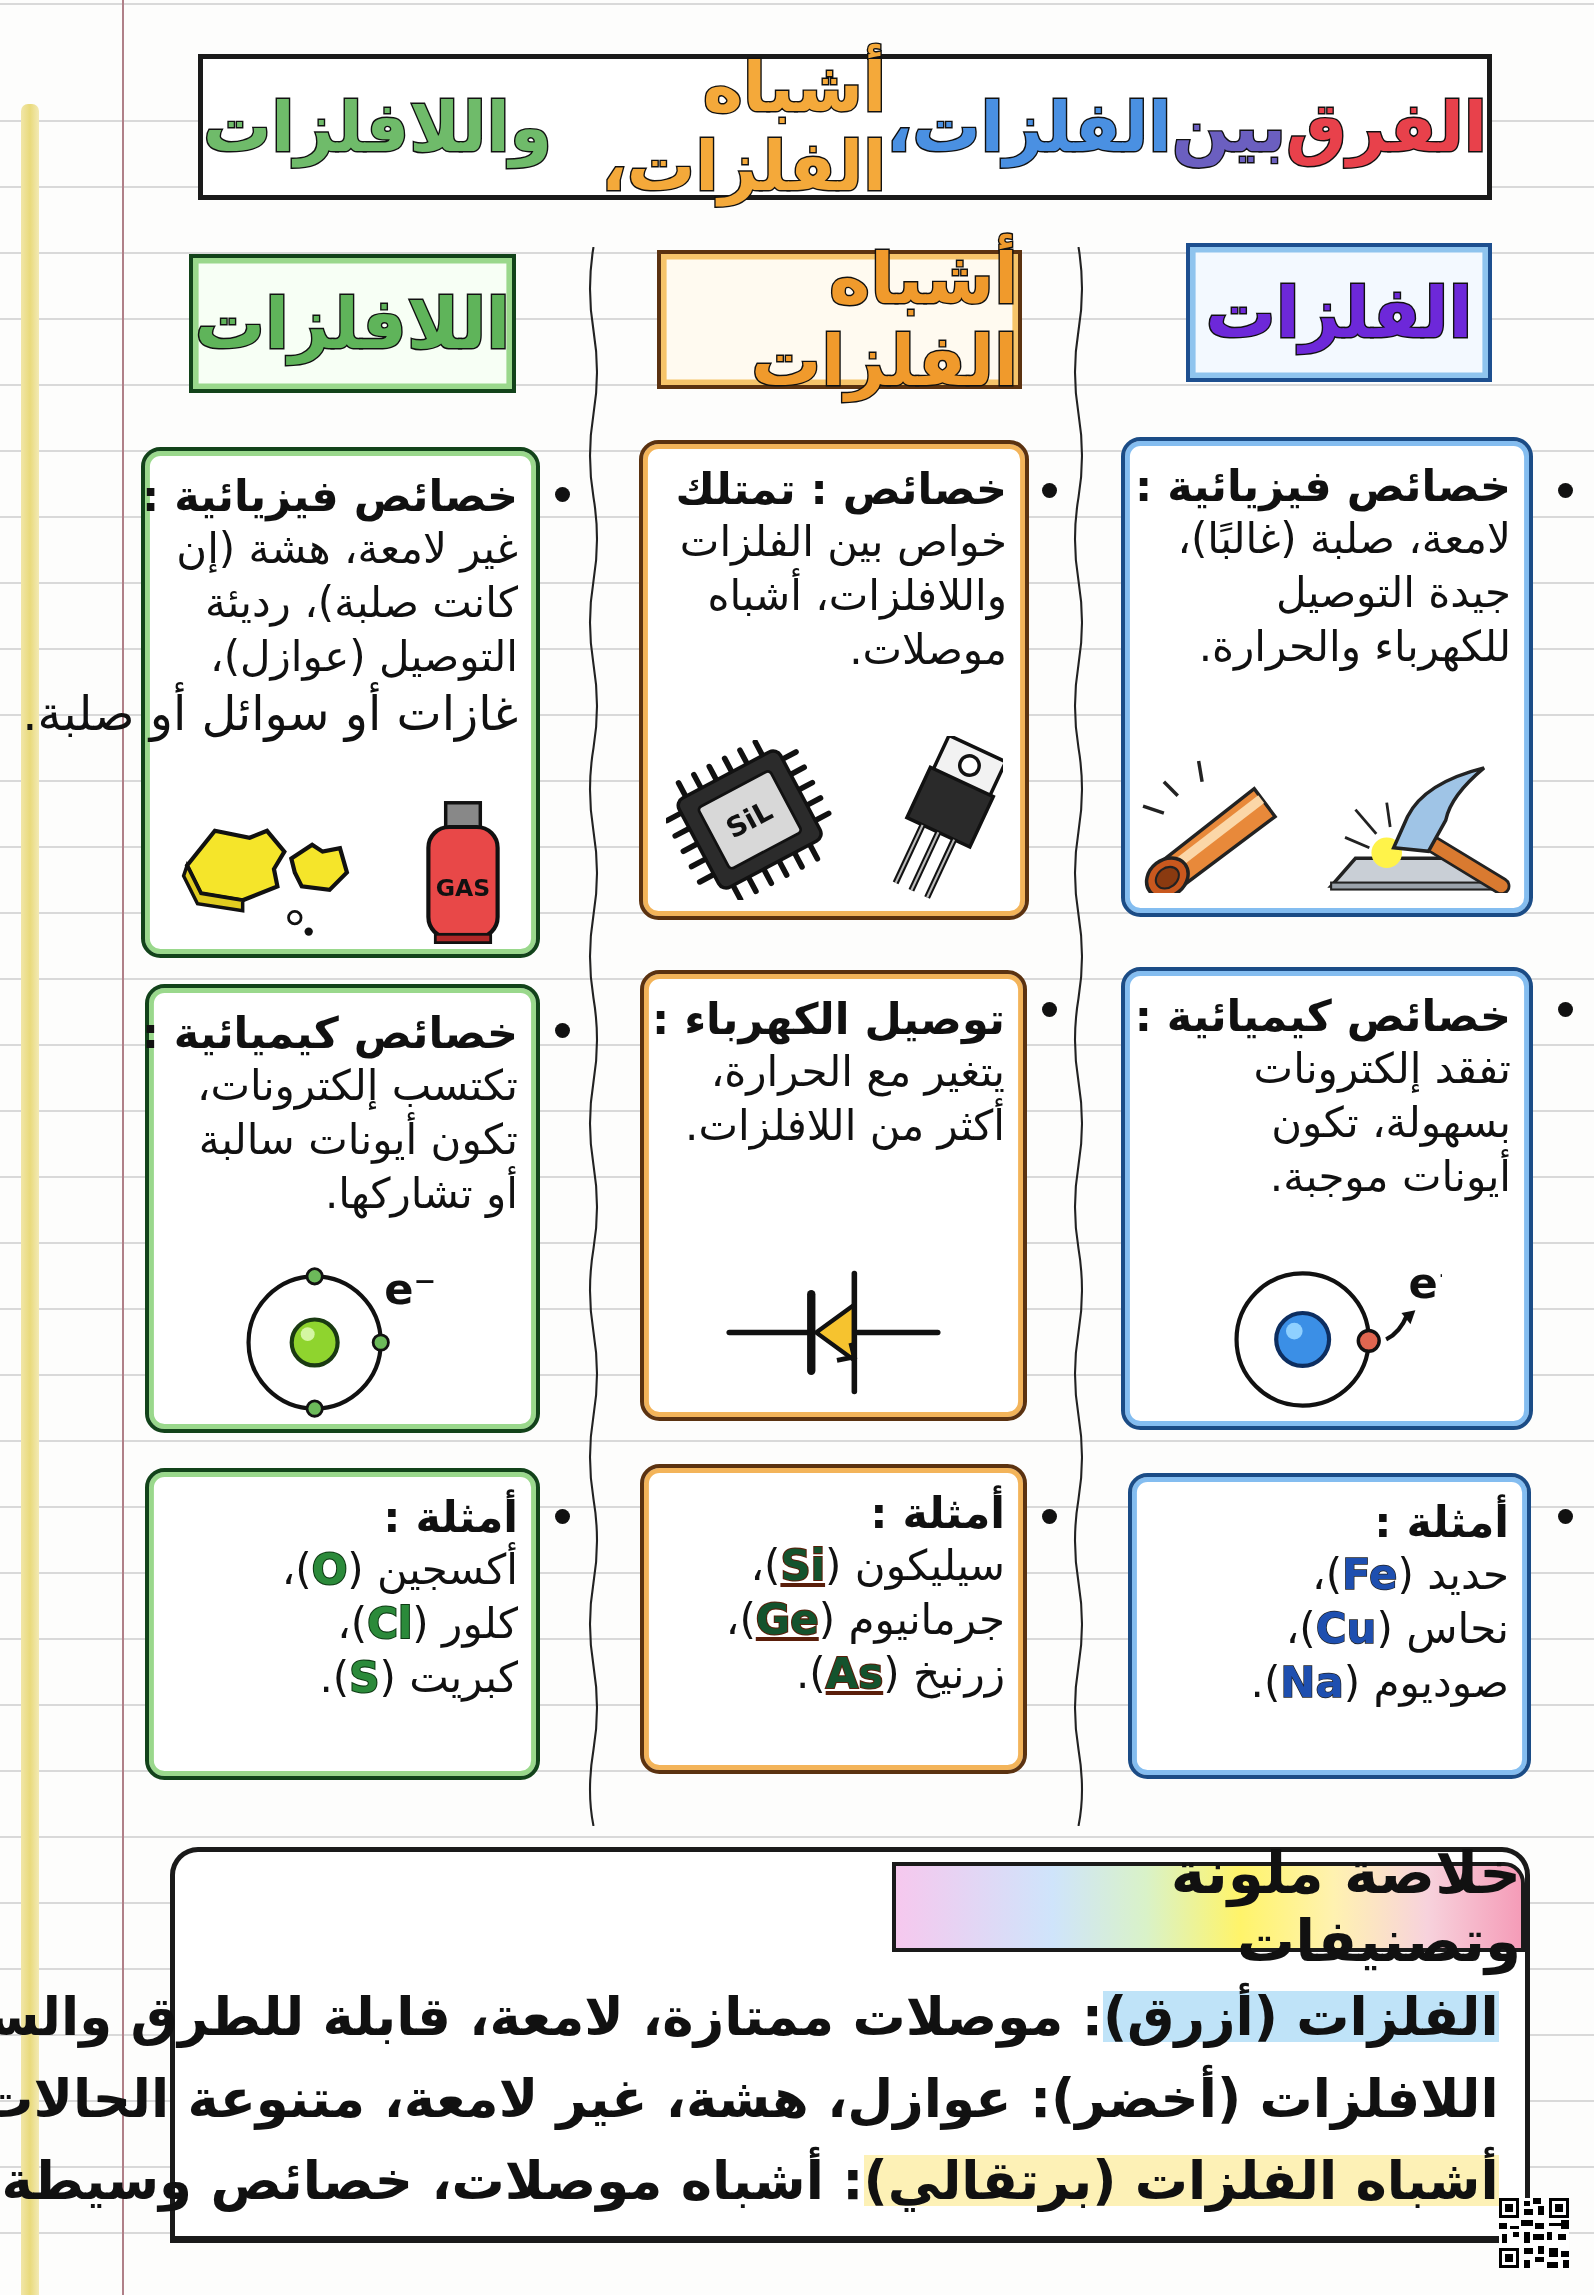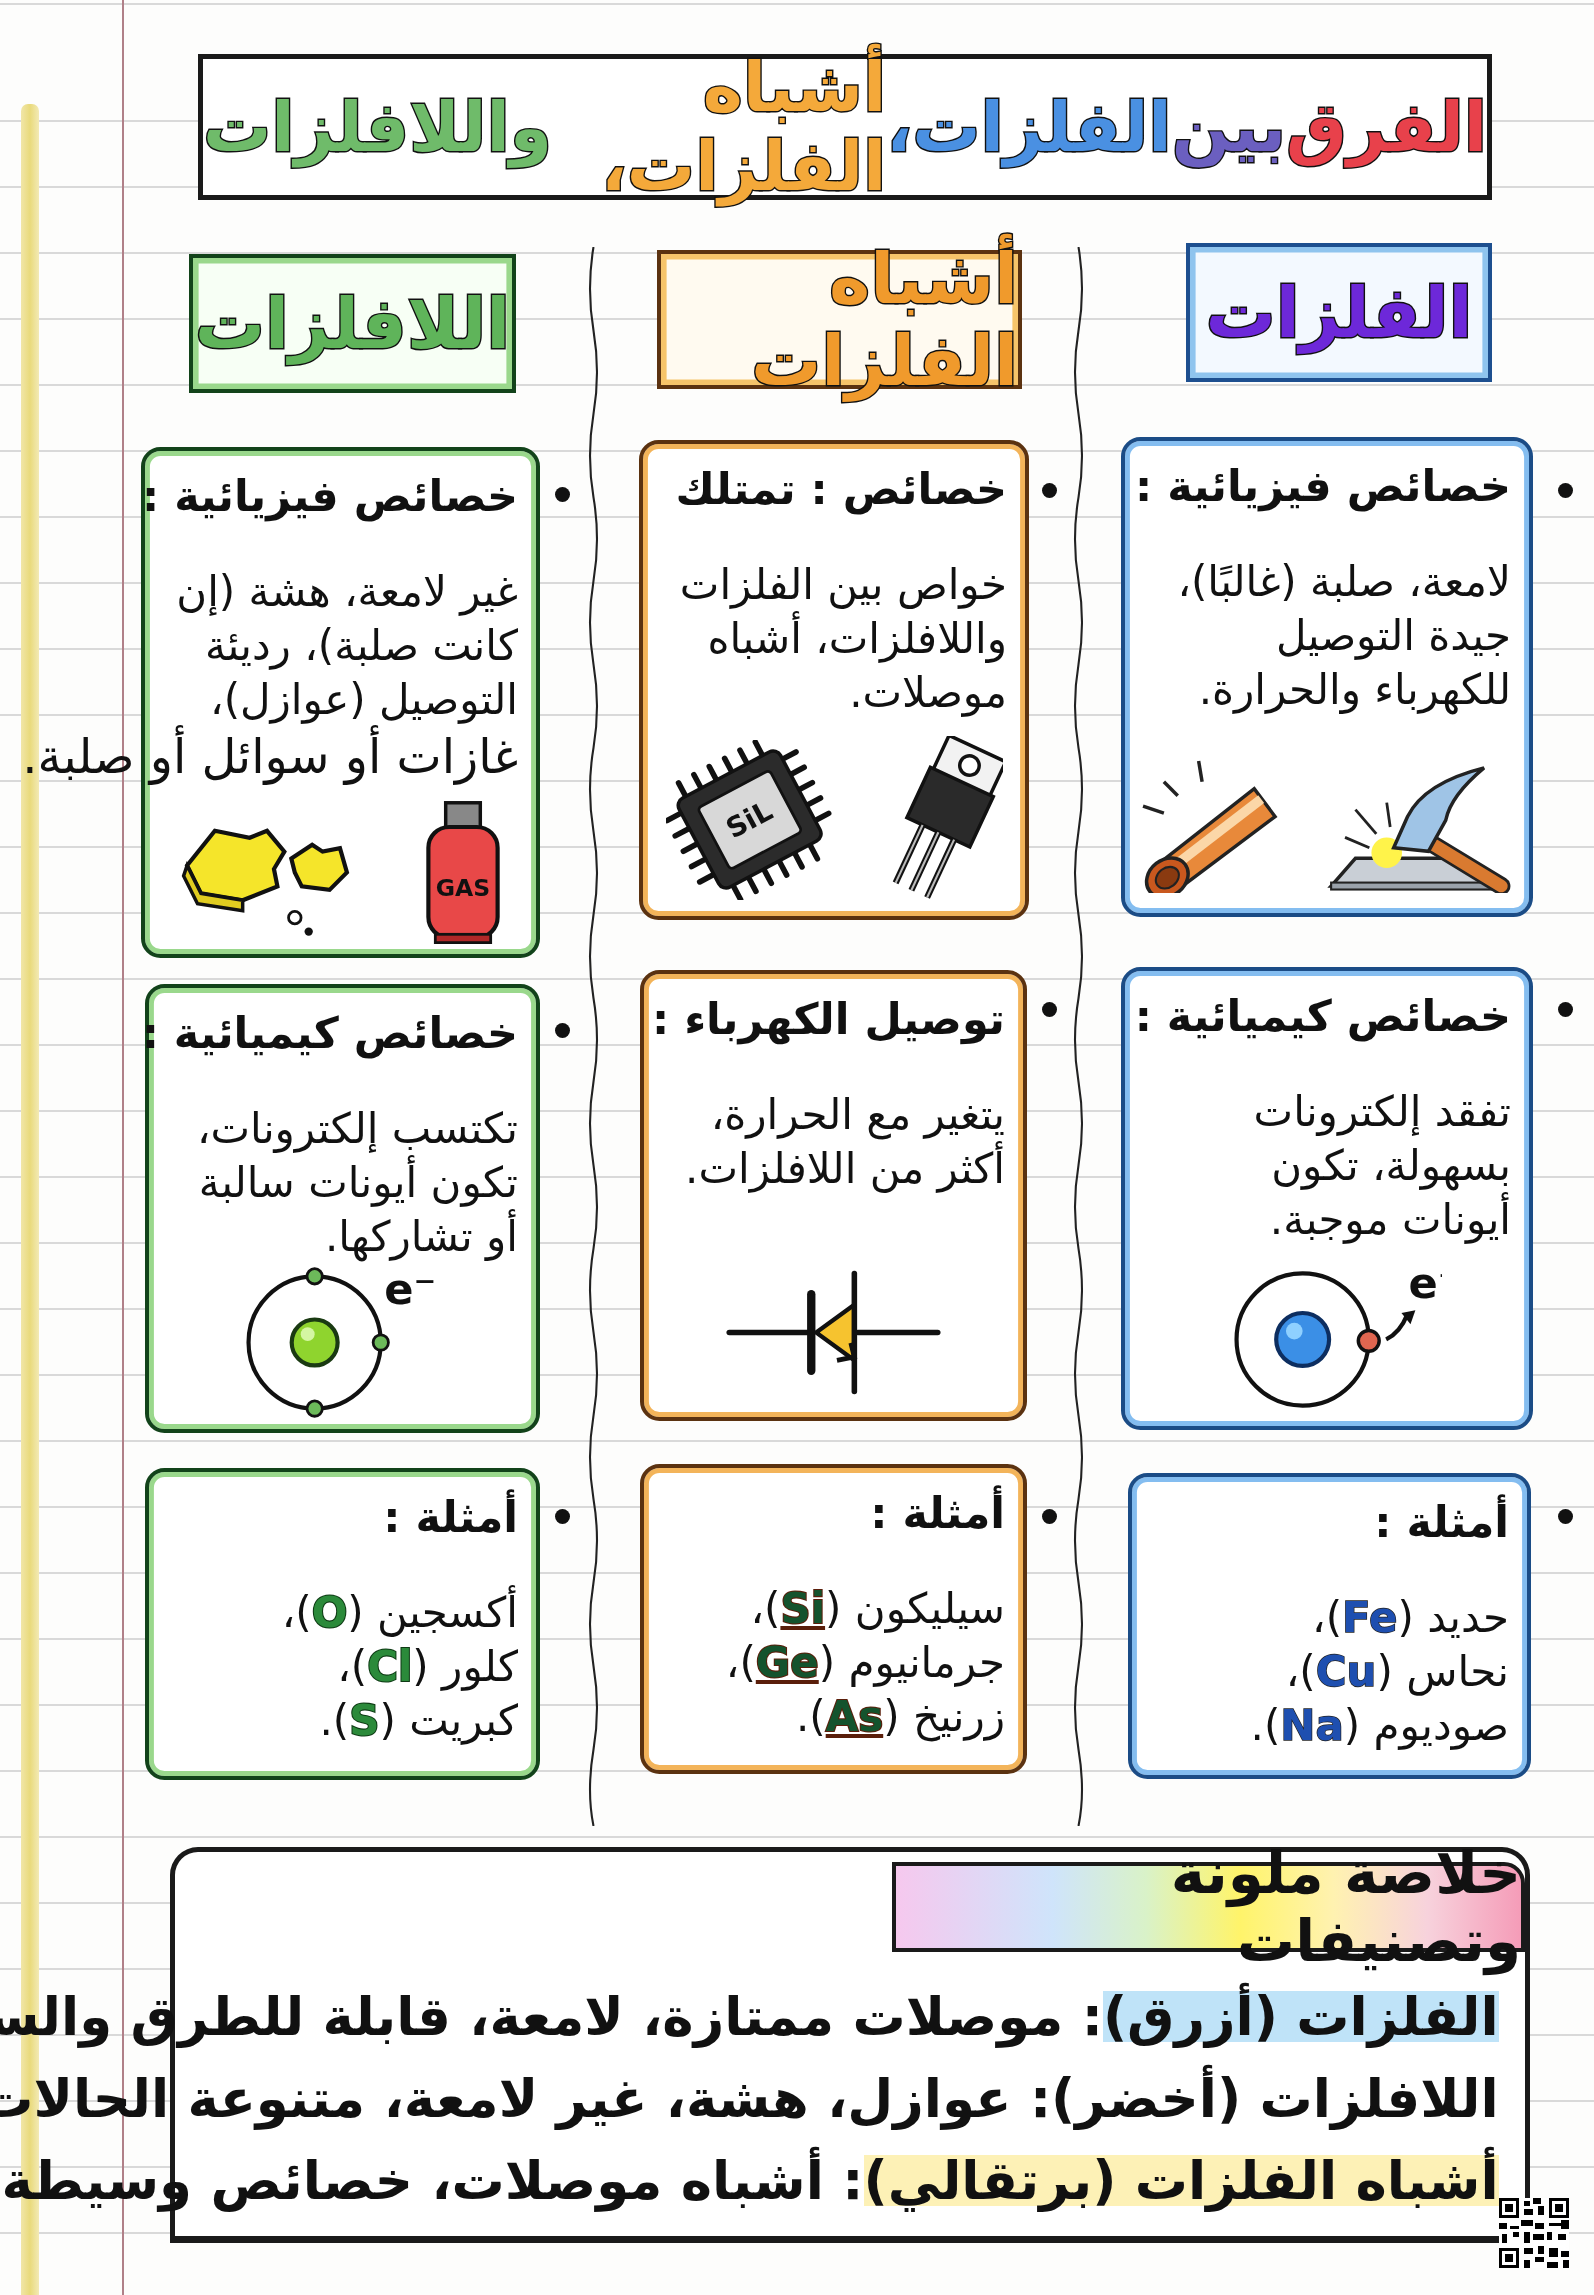--- a/index.html
+++ b/index.html
@@ -55,21 +55,21 @@
     direction: rtl; padding: 19.5px 18px 14px 14px;
   }
   .blue { border-color: #1b4c86; box-shadow: inset 0 0 0 4.9px #84bdf0; }
   .orange { border-color: #5b3210; box-shadow: inset 0 0 0 4.9px #f3b45a; }
   .green { border-color: #12431a; box-shadow: inset 0 0 0 4.9px #9ad88c; }
 
   .bullet {
     position: absolute; width: 15.3px; height: 15.3px; border-radius: 50%; background: #111;
   }
   .card-head { font-size: 43px; font-weight: bold; line-height: 1.2; white-space: nowrap; }
-  .card-body { font-size: 42px; line-height: 1.28; margin-top: 43px; }
+  .card-body { font-size: 42px; line-height: 1.28; }
   .line { display: block; white-space: nowrap; }
 
   .illus { position: absolute; left: 0; right: 0; display: flex; justify-content: space-around; align-items: center; direction: ltr; }
 
   .sym { font-family: "DejaVu Sans", sans-serif; font-weight: bold; -webkit-text-stroke: 1.4px #222; paint-order: stroke fill; }
   .sym-blue { color: #1e4fb0; }
   .sym-orange { color: #14532d; text-decoration: underline; -webkit-text-stroke: 2.1px #5a1e0a; }
   .sym-green { color: #2b8a3a; -webkit-text-stroke: 2.1px #0e3a14; }
 
   

